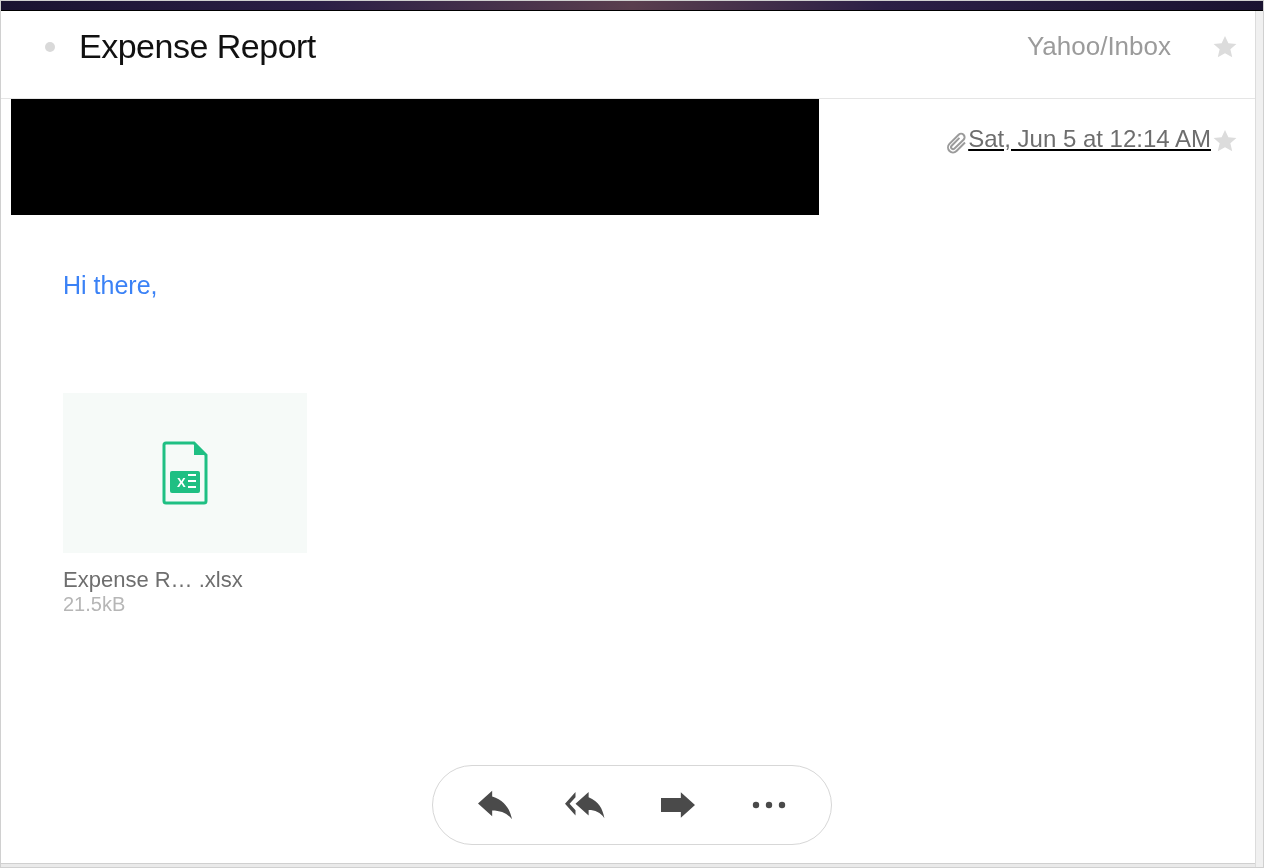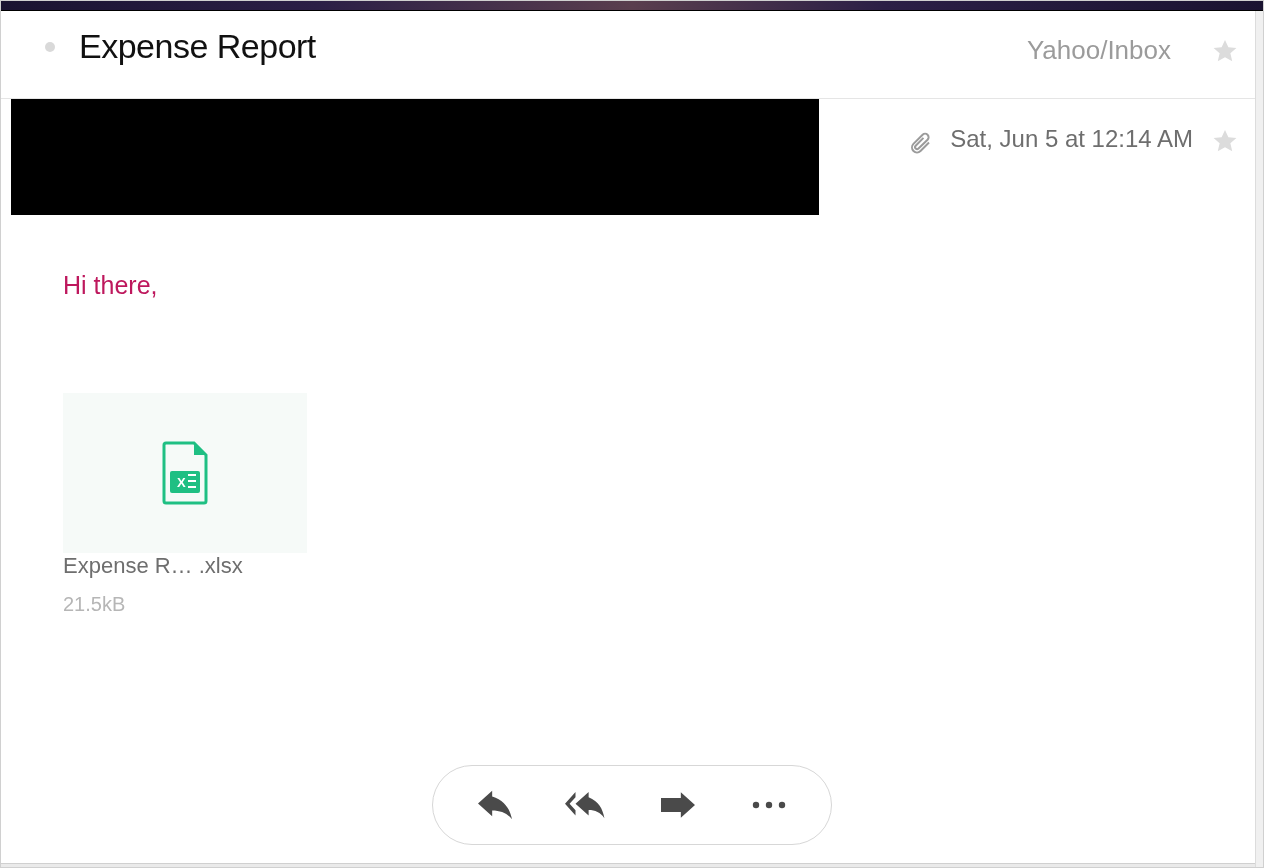--- a/index.html
+++ b/index.html
@@ -1,44 +1,44 @@
 <!DOCTYPE html>
 <html><head>
 <meta charset="utf-8">
 <style>
   * { box-sizing: border-box; margin: 0; padding: 0; }
   html, body { width: 1264px; height: 868px; font-family: "Helvetica Neue", Helvetica, Arial, sans-serif; background: #fff; overflow: hidden; }
   .topbar { height: 10px; width: 100%; background: linear-gradient(90deg,#1a1331 0%,#2b1f46 25%,#5a3e4e 50%,#2b1f46 70%,#1a1331 100%); border-bottom:1px solid #000; }
   .header {
-    display: flex; align-items: flex-end; justify-content: space-between;
+    display: flex; align-items: center; justify-content: space-between;
     padding: 16px 24px 32px 44px; border-bottom: 1px solid #e5e5e5;
   }
   .header-left { display: flex; align-items: center; gap: 24px; }
   .dot { width: 10px; height: 10px; border-radius: 50%; background: #d9d9d9; flex-shrink:0; }
   .subject { font-size: 34px; font-weight: 400; color: #111; letter-spacing: -0.5px; }
   .header-right { display: flex; align-items: center; gap: 40px; }
   .folder-label { font-size: 26px; color: #9b9b9b; font-weight: 400; }
   .star { width: 28px; height: 28px; fill: #dcdcdc; cursor: pointer; }
   .body-area { position: relative; padding: 0 0 0 0; }
   .sender-row { display: flex; align-items: flex-start; padding: 0 24px 0 10px; }
   .sender-redacted { width: 808px; height: 116px; background: #000; flex-shrink:0; }
-  .meta { display: flex; align-items:flex-start; gap: 18px; margin-left: 14px; padding-top: 26px; flex:1; justify-content:flex-end;}
+  .meta { display: flex; align-items:flex-start; margin-left: 14px; padding-top: 26px; flex:1; justify-content:flex-end;text-decoration:underline;}
   .clip { width:24px; height:24px; stroke:#9b9b9b; fill:none; stroke-width:2; margin-top:6px;}
   .date { font-size: 24px; color: #6e6e6e; white-space: nowrap; }
   .meta .star { margin-top:2px;}
-  .email-content { padding: 54px 60px 0 62px; font-size: 25px; color: #be185d; line-height: 1.35; }
+  .email-content { padding: 54px 60px 0 62px; font-size: 25px; color: #3b82f6; line-height: 1.35; }
   .email-content p { margin-bottom: 30px; font-weight:400;}
   .attachment-block { margin: 90px 0 0 62px; width: 244px; }
   .attachment-preview {
     width: 244px; height: 160px; background: #f6faf8; display:flex; align-items:center; justify-content:center;
     cursor:pointer;
   }
   .xlsx-icon { width:50px; height:64px; }
-  .attachment-name { font-size: 22px; color: #6e6e6e; white-space: nowrap; overflow:hidden; text-overflow: clip; }
-  .attachment-size { font-size: 20px; color: #b6b6b6; margin-top: 14px; }
+  .attachment-name { font-size: 22px; color: #6e6e6e; margin-top: 14px; white-space: nowrap; overflow:hidden; text-overflow: clip; }
+  .attachment-size { font-size: 20px; color: #b6b6b6; margin-top: 0; }
   .action-bar {
     position: absolute; left: 50%; transform: translateX(-50%); bottom: 22px;
     width: 400px; height: 80px; border:1px solid #d7d7d7; border-radius: 40px;
     background:#fff; display:flex; align-items:center; justify-content:space-evenly;
   }
   .action-btn { width:60px; height:60px; display:flex; align-items:center; justify-content:center; cursor:pointer; border-radius:50%; }
   .action-btn svg { fill:#4a4a4a; }
   .right-border { position:absolute; top:10px; bottom:0; right:0; width:8px; background:#f0f0f0; border-left:1px solid #dcdcdc;}
   .outer { position:relative; width:1264px; height:868px; border:1px solid #d0d0d0; }
   .bottom-border { position:absolute; bottom:0; left:0; right:8px; height:4px; background:#eaeaea; border-top:1px solid #d0d0d0;}

